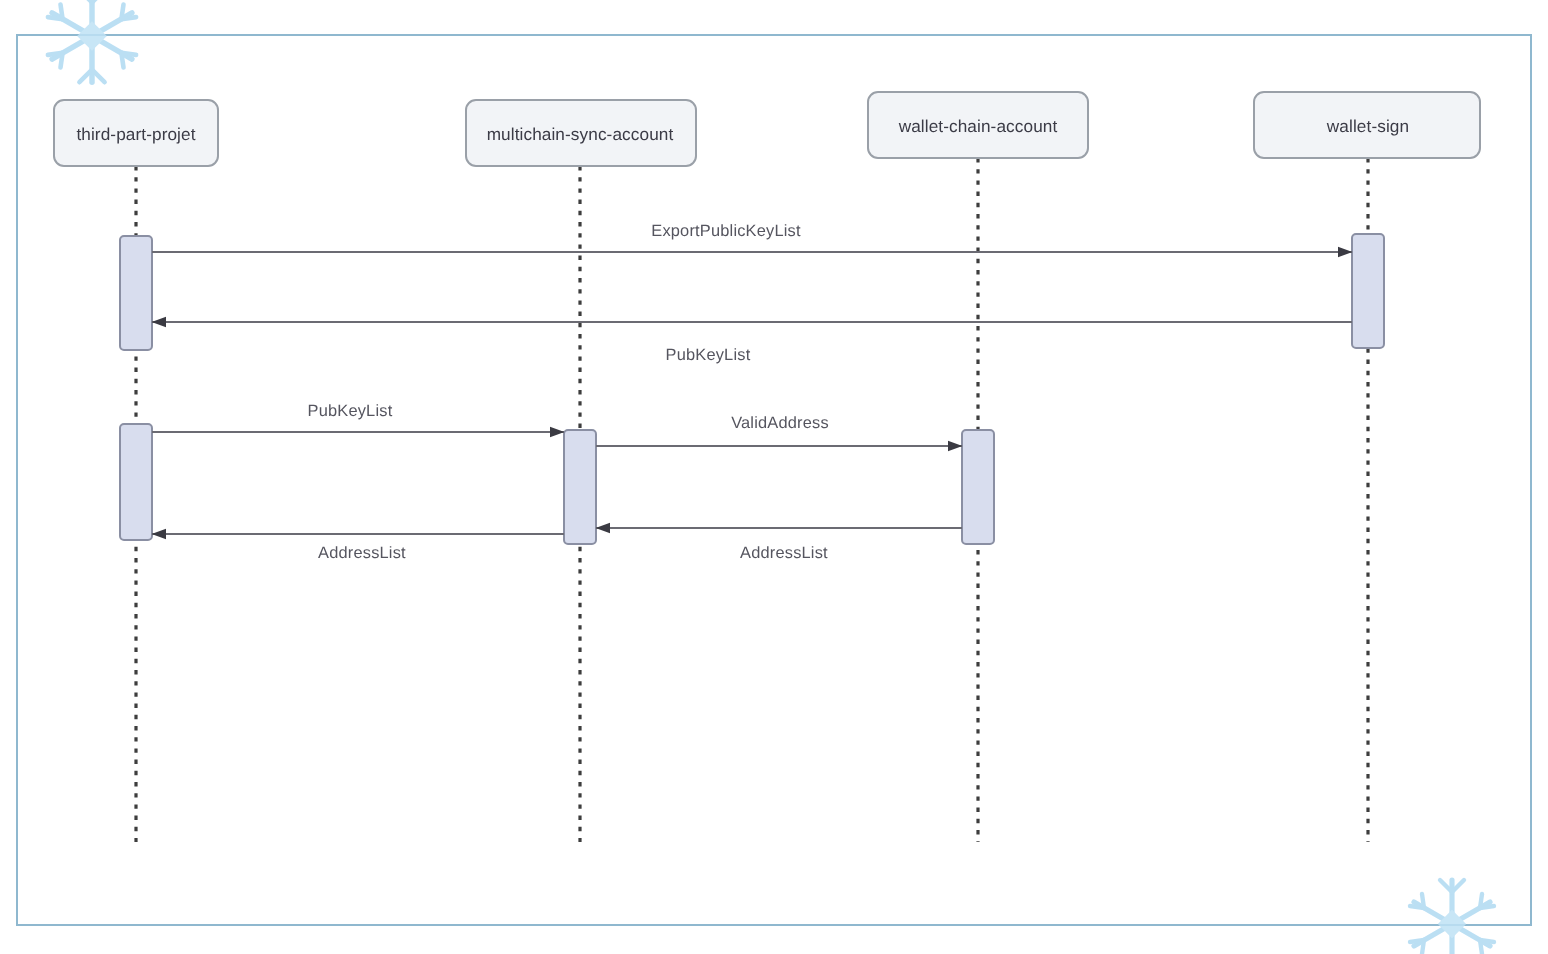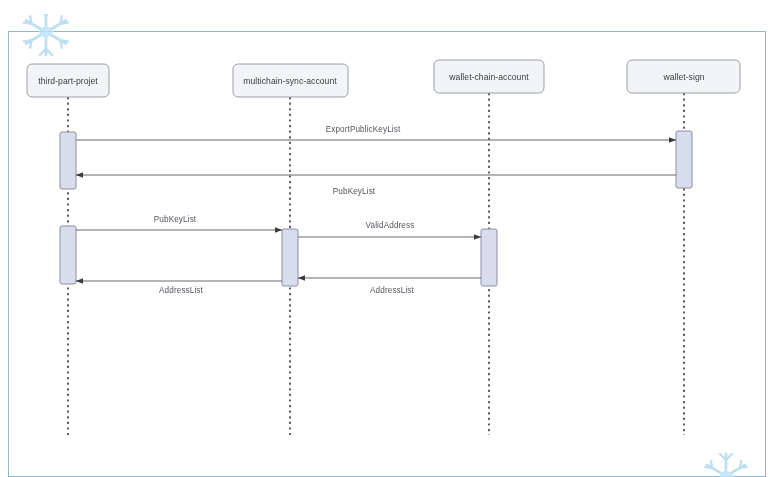--- a/index.html
+++ b/index.html
@@ -12,21 +12,20 @@
     width: 774px;
     height: 477px;
     overflow: hidden;
     font-family: "Liberation Sans", sans-serif;
   }
   #canvas {
     position: relative;
     width: 774px;
     height: 356px;
     background: #ffffff;
-    margin-top: 14px;
   }
   #diagram-svg {
     position: absolute;
     left: 0;
     top: 0;
   }
   .lbl {
     font-family: "Liberation Sans", sans-serif;
     fill: #4a4a55;
   }

